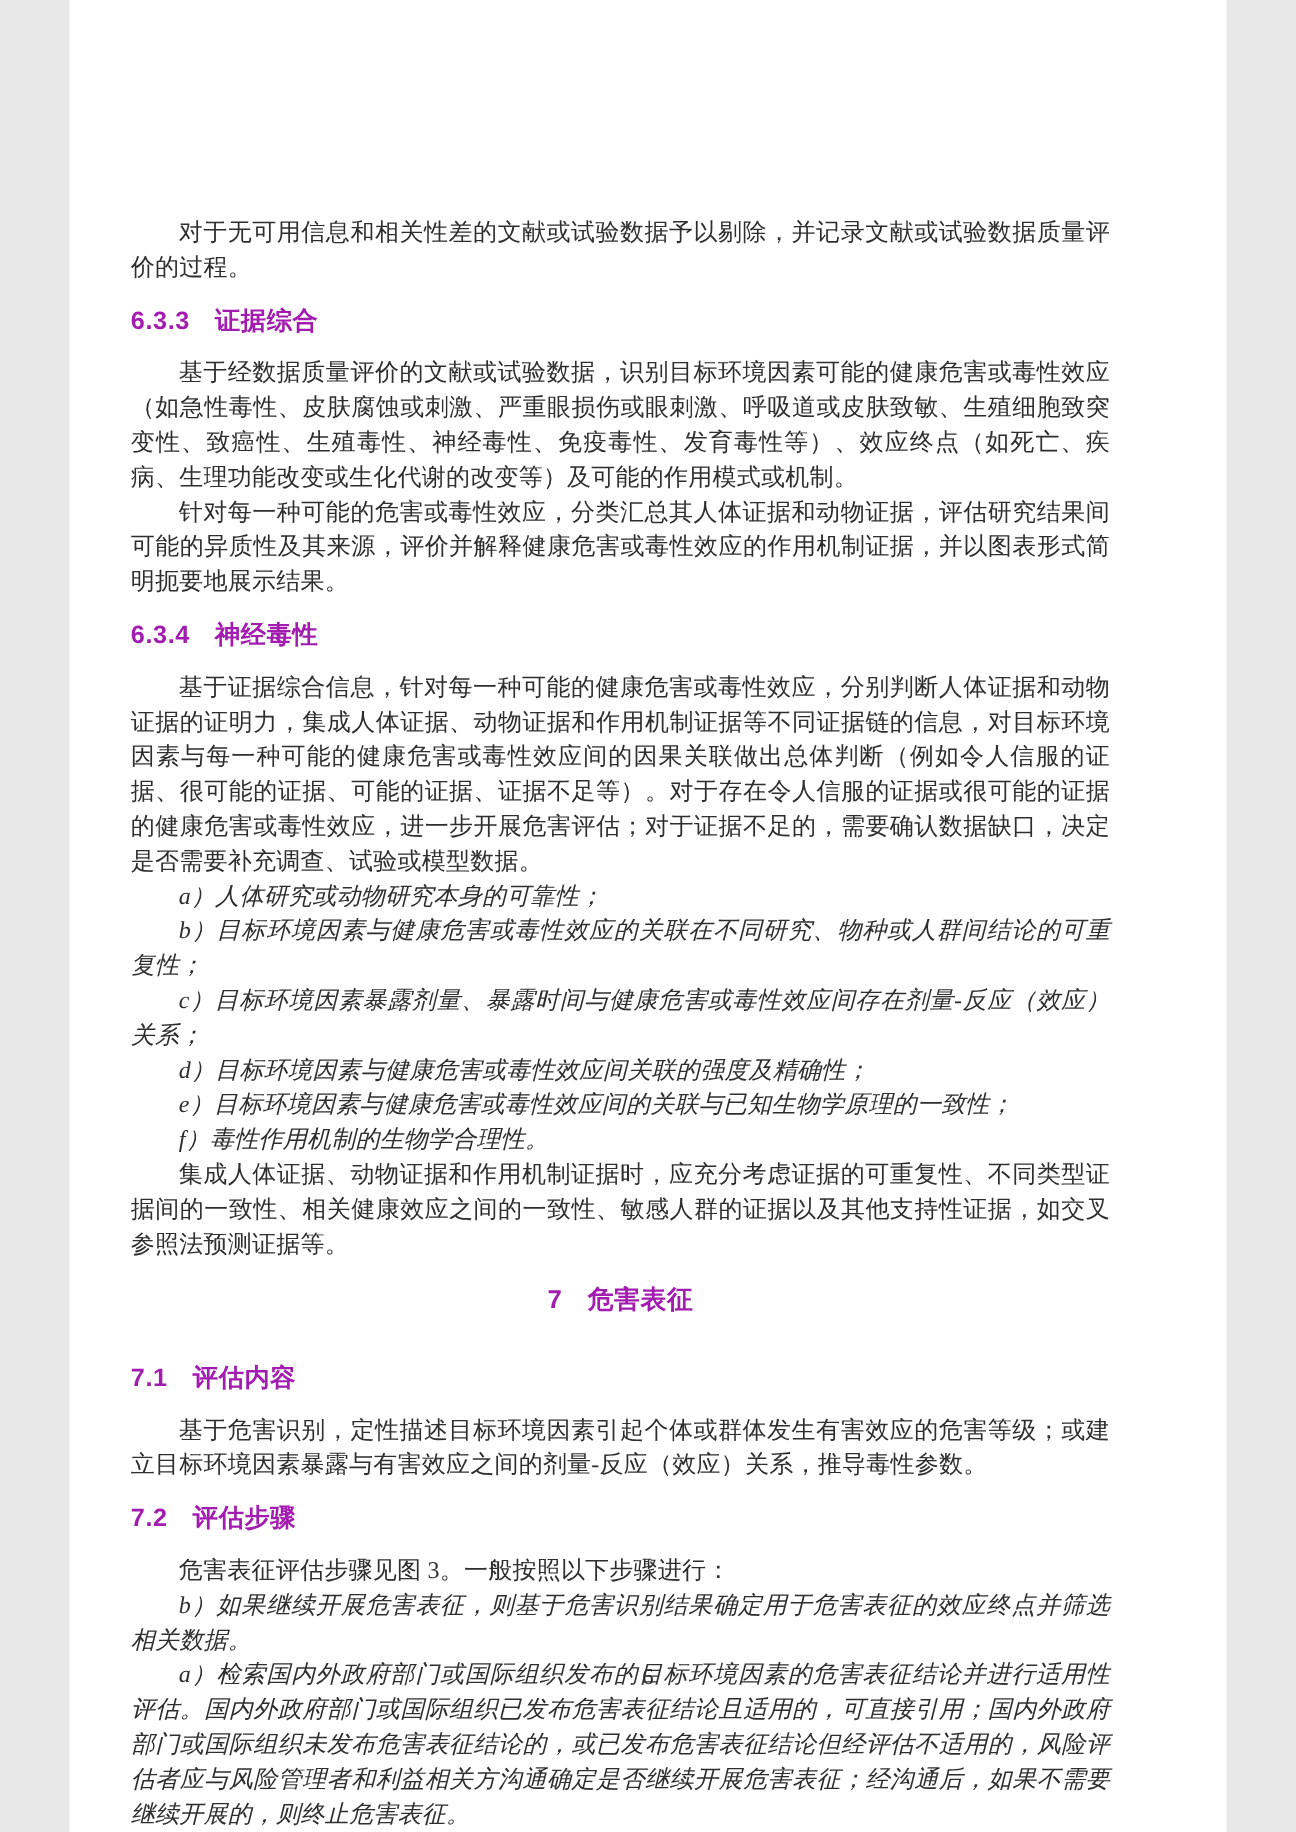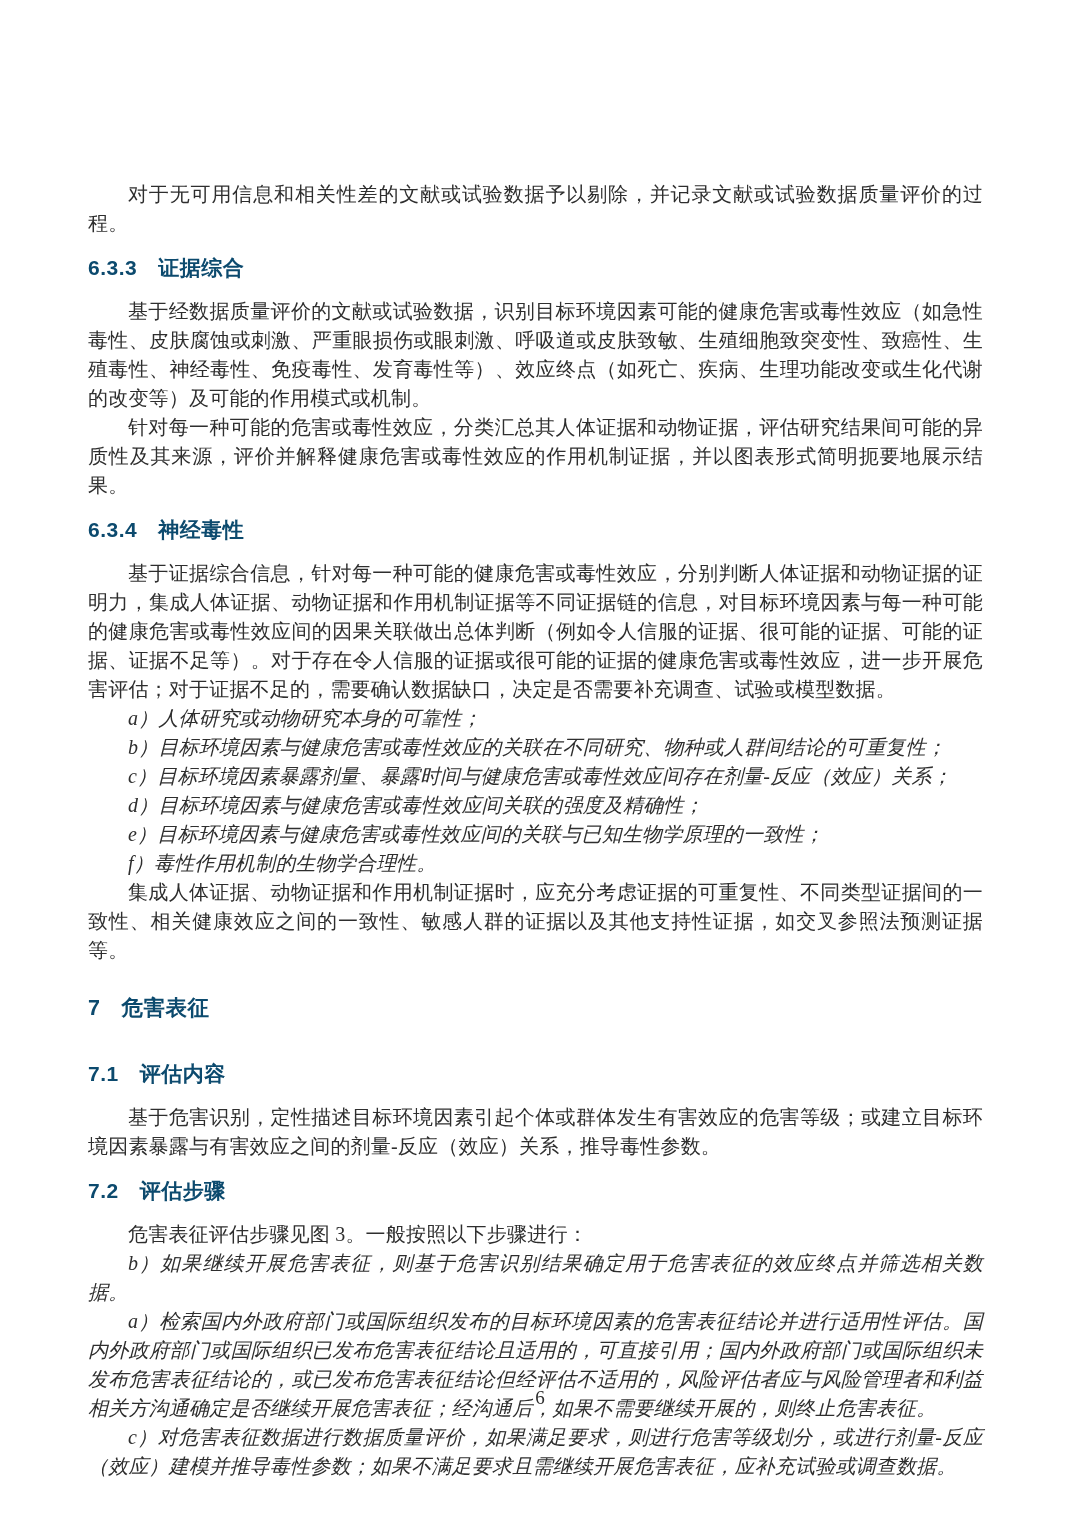--- a/index.html
+++ b/index.html
@@ -2,55 +2,56 @@
 <html><head>
 <meta charset="utf-8">
 <style>
   html, body {
     margin: 0;
     padding: 0;
     background: #e8e8e8;
   }
   .page {
     position: relative;
-    width: 1080px;
+    width: 964px;
     height: 1527px;
     margin: 0 auto;
     background: #ffffff;
     box-sizing: border-box;
-    padding: 180px 97px 0 88px;
+    padding: 180px 97px 0 51px;
     font-family: "Liberation Serif", "DejaVu Serif", serif;
     color: #2e2e2e;
     overflow: hidden;
   }
   p.body {
     margin: 0;
     font-size: 20px;
     line-height: 29px;
     text-align: justify;
     text-align-last: left;
     text-indent: 2em;
     letter-spacing: 0.2px;
   }
   .heading {
     font-family: "Liberation Sans", "DejaVu Sans", sans-serif;
     font-weight: bold;
     font-size: 21px;
     line-height: 26px;
-    color: #0c4a6e;
+    color: #a21caf;
     margin: 17px 0 16px 0;
     letter-spacing: 0.5px;
   }
   .heading .hnum {
     display: inline-block;
     margin-right: 21px;
   }
   .heading.chapter {
-    margin: 30px 0 0 0;
+    margin: 18px 0 0 0;
     font-size: 21.5px;
+    text-align: center;
   }
   .heading.sub-after-chapter {
     margin: 40px 0 16px 0;
   }
   .list-block p.body {
     margin: 0;
     font-style: italic;
   }
   .footer {
     position: absolute;

